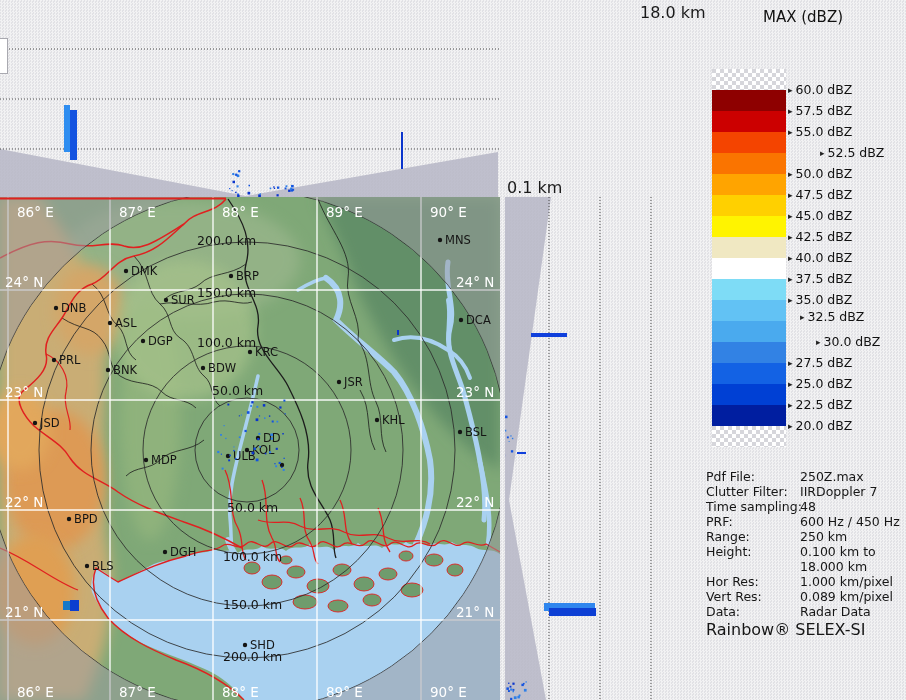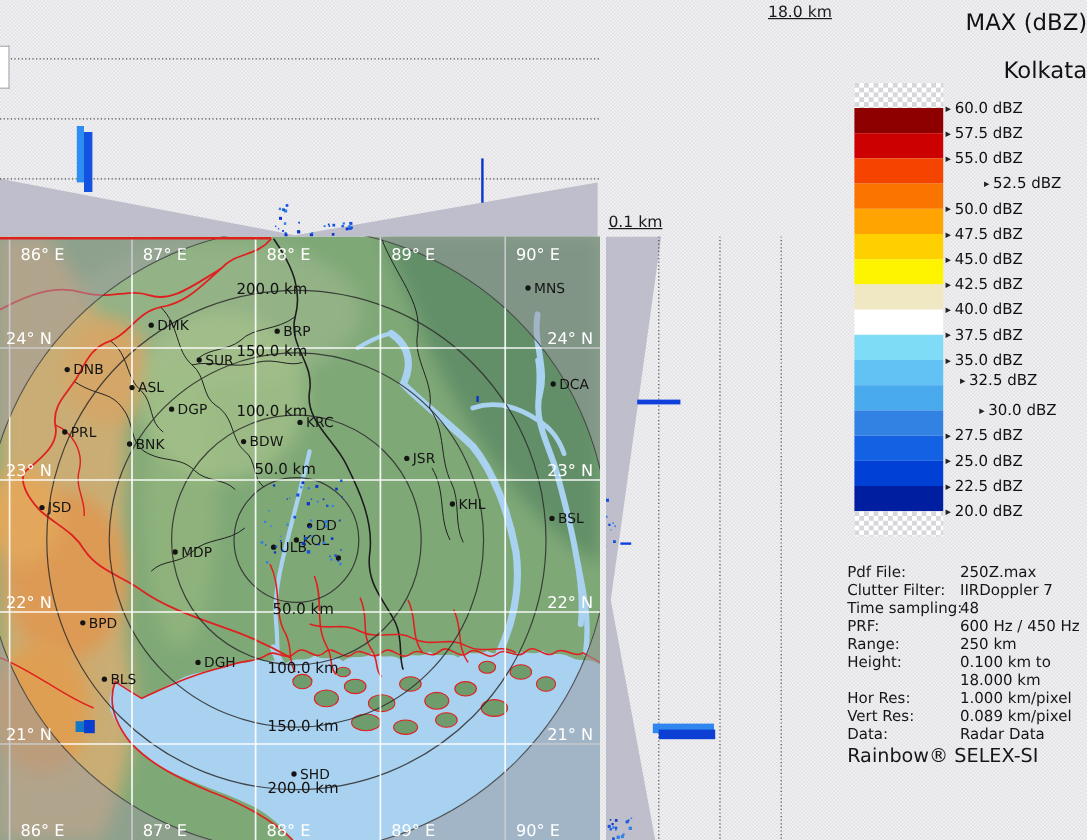--- a/index.html
+++ b/index.html
@@ -6,24 +6,24 @@
   #app{
     position:relative;width:906px;height:700px;overflow:hidden;
     background-color:#e7e7ea;
     background-image:repeating-conic-gradient(rgba(255,255,255,.45) 0% 25%, rgba(219,219,225,.45) 0% 50%);
     background-size:3px 3px;
     font-family:"DejaVu Sans","Liberation Sans",sans-serif;
     color:#111;
   }
   svg text{font-family:"DejaVu Sans","Liberation Sans",sans-serif;}
   .abs{position:absolute;}
-  .height-label{position:absolute;font-size:13px;color:#1a1a1a;white-space:nowrap;text-decoration:underline;}
+  .height-label{position:absolute;font-size:16px;color:#1a1a1a;white-space:nowrap;}
   
   #legend-panel{position:absolute;left:700px;top:0;width:206px;height:700px;}
-  .lg-title{position:absolute;left:0;right:0;text-align:right;font-size:19px;color:#111;white-space:nowrap;}
+  .lg-title{position:absolute;left:0;right:0;text-align:center;font-size:15px;color:#111;white-space:nowrap;}
   #colorscale{position:absolute;left:0;top:0;width:206px;height:460px;text-align:center;}
   .lg-block{position:absolute;left:12px;width:74px;height:21px;}
   .checker{
     background-image:conic-gradient(#ffffff 25%, #d6d6db 0 50%, #ffffff 0 75%, #d6d6db 0);
     background-size:8px 8px;
   }
   .lg-label{position:absolute;left:88px;height:16px;line-height:16px;font-size:12.5px;color:#111;white-space:nowrap;}
   .lg-label .arr{font-size:9px;margin-right:3px;position:relative;top:-1px;color:#222;}
   
   .meta-row{position:absolute;left:6px;width:200px;height:15px;font-size:12.5px;line-height:15px;color:#161616;white-space:nowrap;}
@@ -369,21 +369,20 @@
         <rect x="246.9" y="411.2" width="2.6" height="2.6" fill="#1353e0"></rect>
         <rect x="228.2" y="459.4" width="1.9" height="1.9" fill="#0b35cc"></rect>
         <rect x="284.6" y="413.2" width="1.2" height="1.2" fill="#1353e0"></rect>
         <rect x="258.4" y="432.9" width="1.9" height="1.9" fill="#2e7fe8"></rect>
         <rect x="283.5" y="457.7" width="1.3" height="1.3" fill="#1353e0"></rect>
       </g>
   </svg>
 
   <div id="legend-panel">
     <div class="lg-title" style="top:8px">MAX (dBZ)</div>
-    <div class="lg-title" style="top:48px">Kolkata</div>
 
     <div id="colorscale">
         <div class="lg-block checker" style="top: 69px;"></div>
         <div class="lg-block" style="top: 90px; background: rgb(142, 0, 0);"></div>
         <div class="lg-block" style="top: 111px; background: rgb(204, 0, 0);"></div>
         <div class="lg-block" style="top: 132px; background: rgb(244, 68, 0);"></div>
         <div class="lg-block" style="top: 153px; background: rgb(250, 116, 0);"></div>
         <div class="lg-block" style="top: 174px; background: rgb(255, 164, 0);"></div>
         <div class="lg-block" style="top: 195px; background: rgb(255, 208, 0);"></div>
         <div class="lg-block" style="top: 216px; background: rgb(255, 244, 0);"></div>

